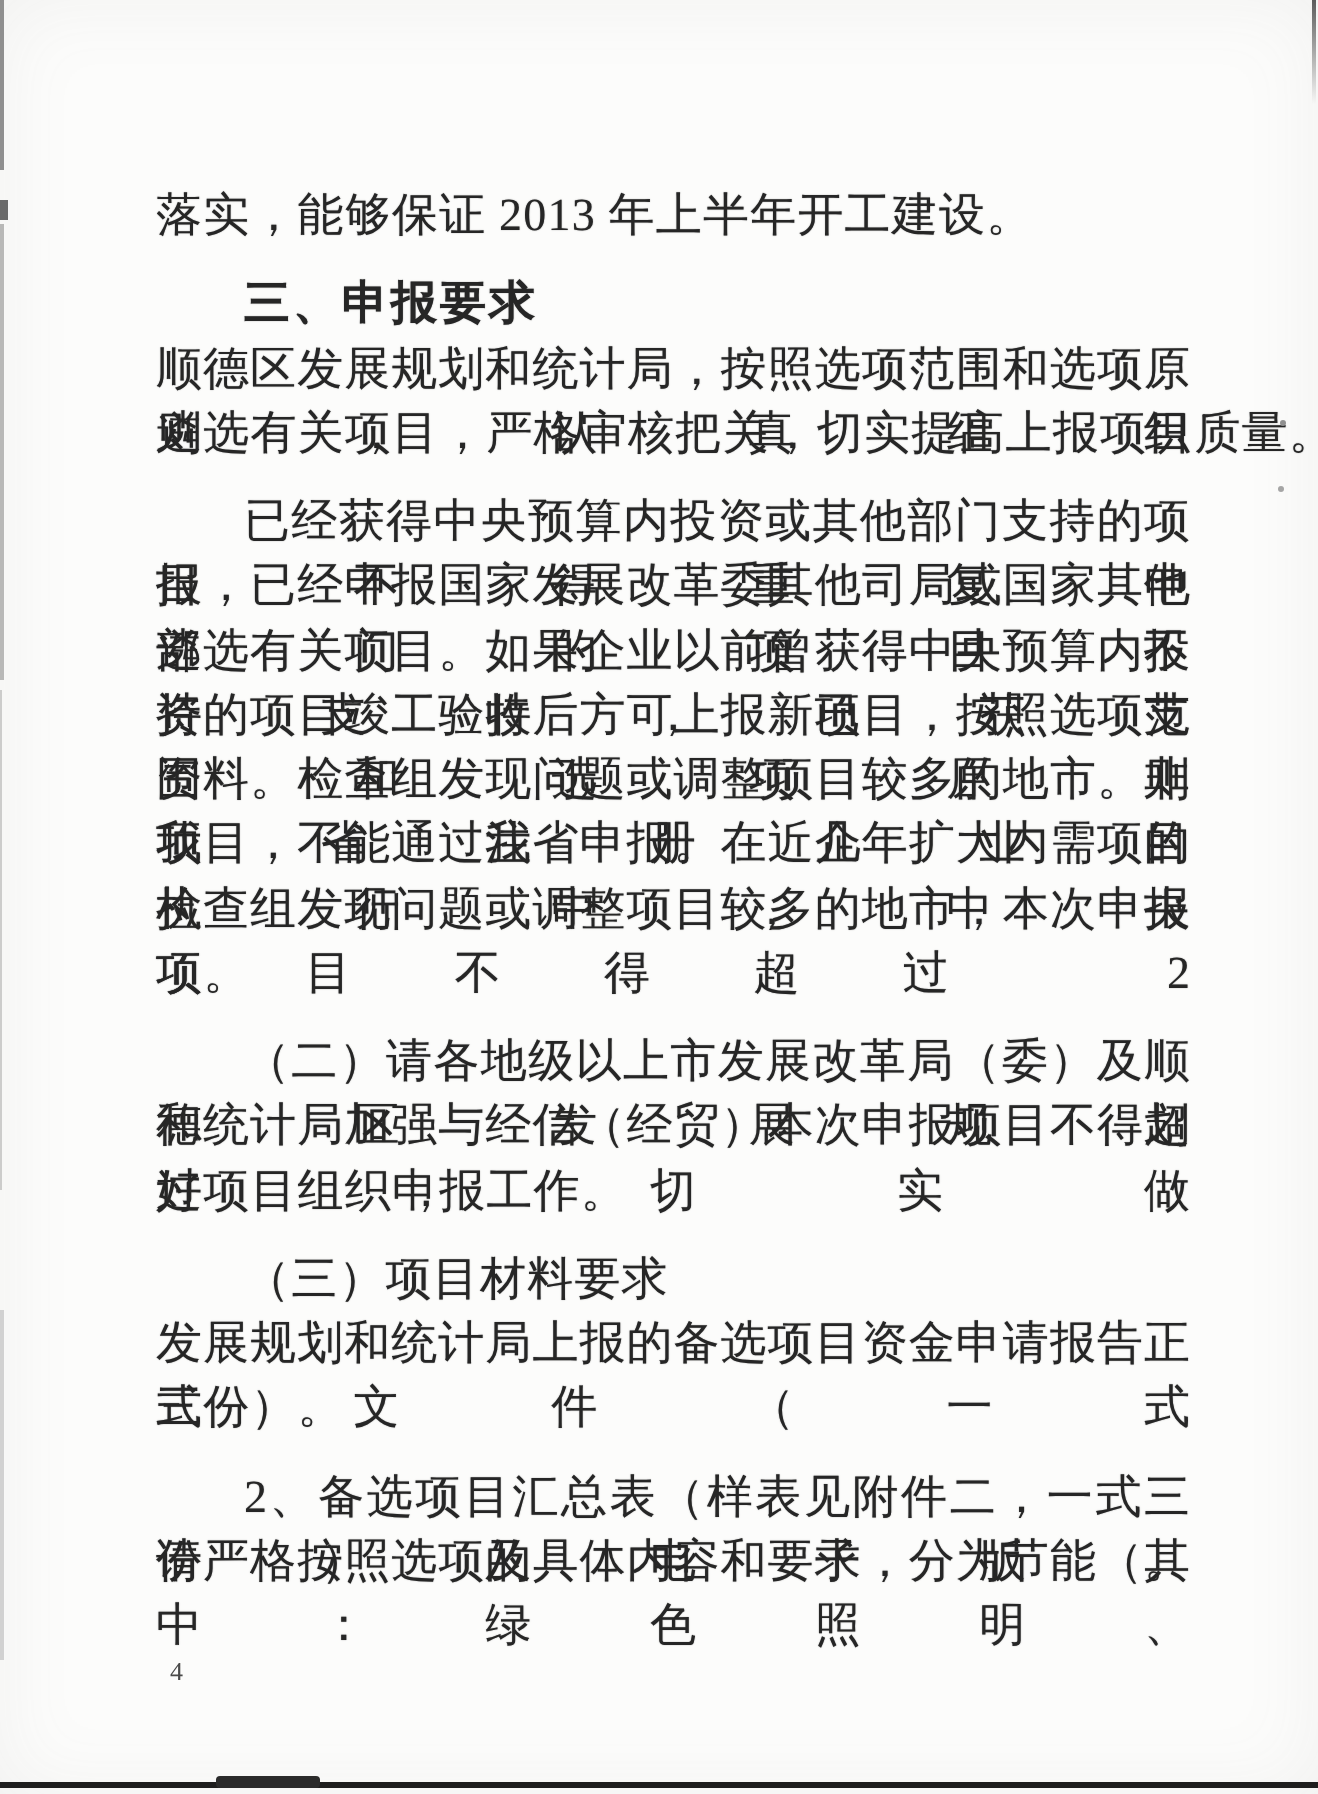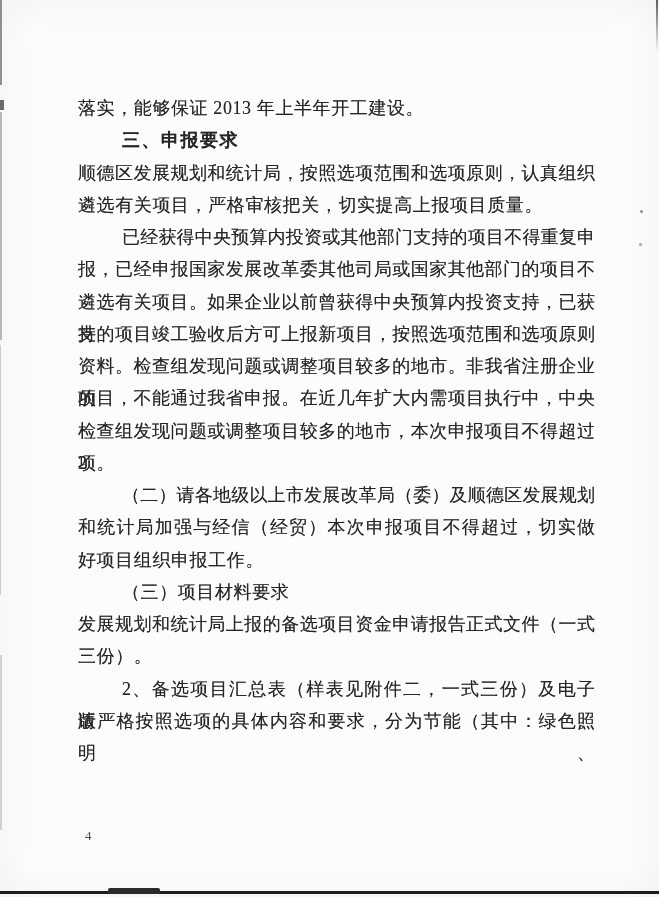--- a/index.html
+++ b/index.html
@@ -17,35 +17,35 @@
     box-shadow: inset 0 0 40px rgba(120,120,120,0.08);
   }
   .content {
     position: absolute;
     left: 78px;
     top: 92px;
     width: 517px;
     color: #262626;
   }
   .ln {
-    font-size: 18px;
+    font-size: 23px;
     line-height: 32.25px;
     height: 32.25px;
     white-space: nowrap;
     letter-spacing: 0.6px;
     text-shadow: 0 0 0.6px rgba(40,40,40,0.55);
   }
   .ln.justify {
     white-space: normal;
     text-align: justify;
     text-align-last: justify;
     -moz-text-align-last: justify;
     letter-spacing: 0;
   }
-  .ln.indent { text-indent: 44px; }
+  .ln.indent { text-indent: 44px; margin-top: 12px; }
   .ln.heading { font-weight: 700; letter-spacing: 1.5px; }
   .pageno {
     position: absolute;
     left: 85px;
     top: 828px;
     font-size: 13px;
     color: #4a4a4a;
     font-family: "Liberation Serif", "DejaVu Serif", serif;
   }
   

